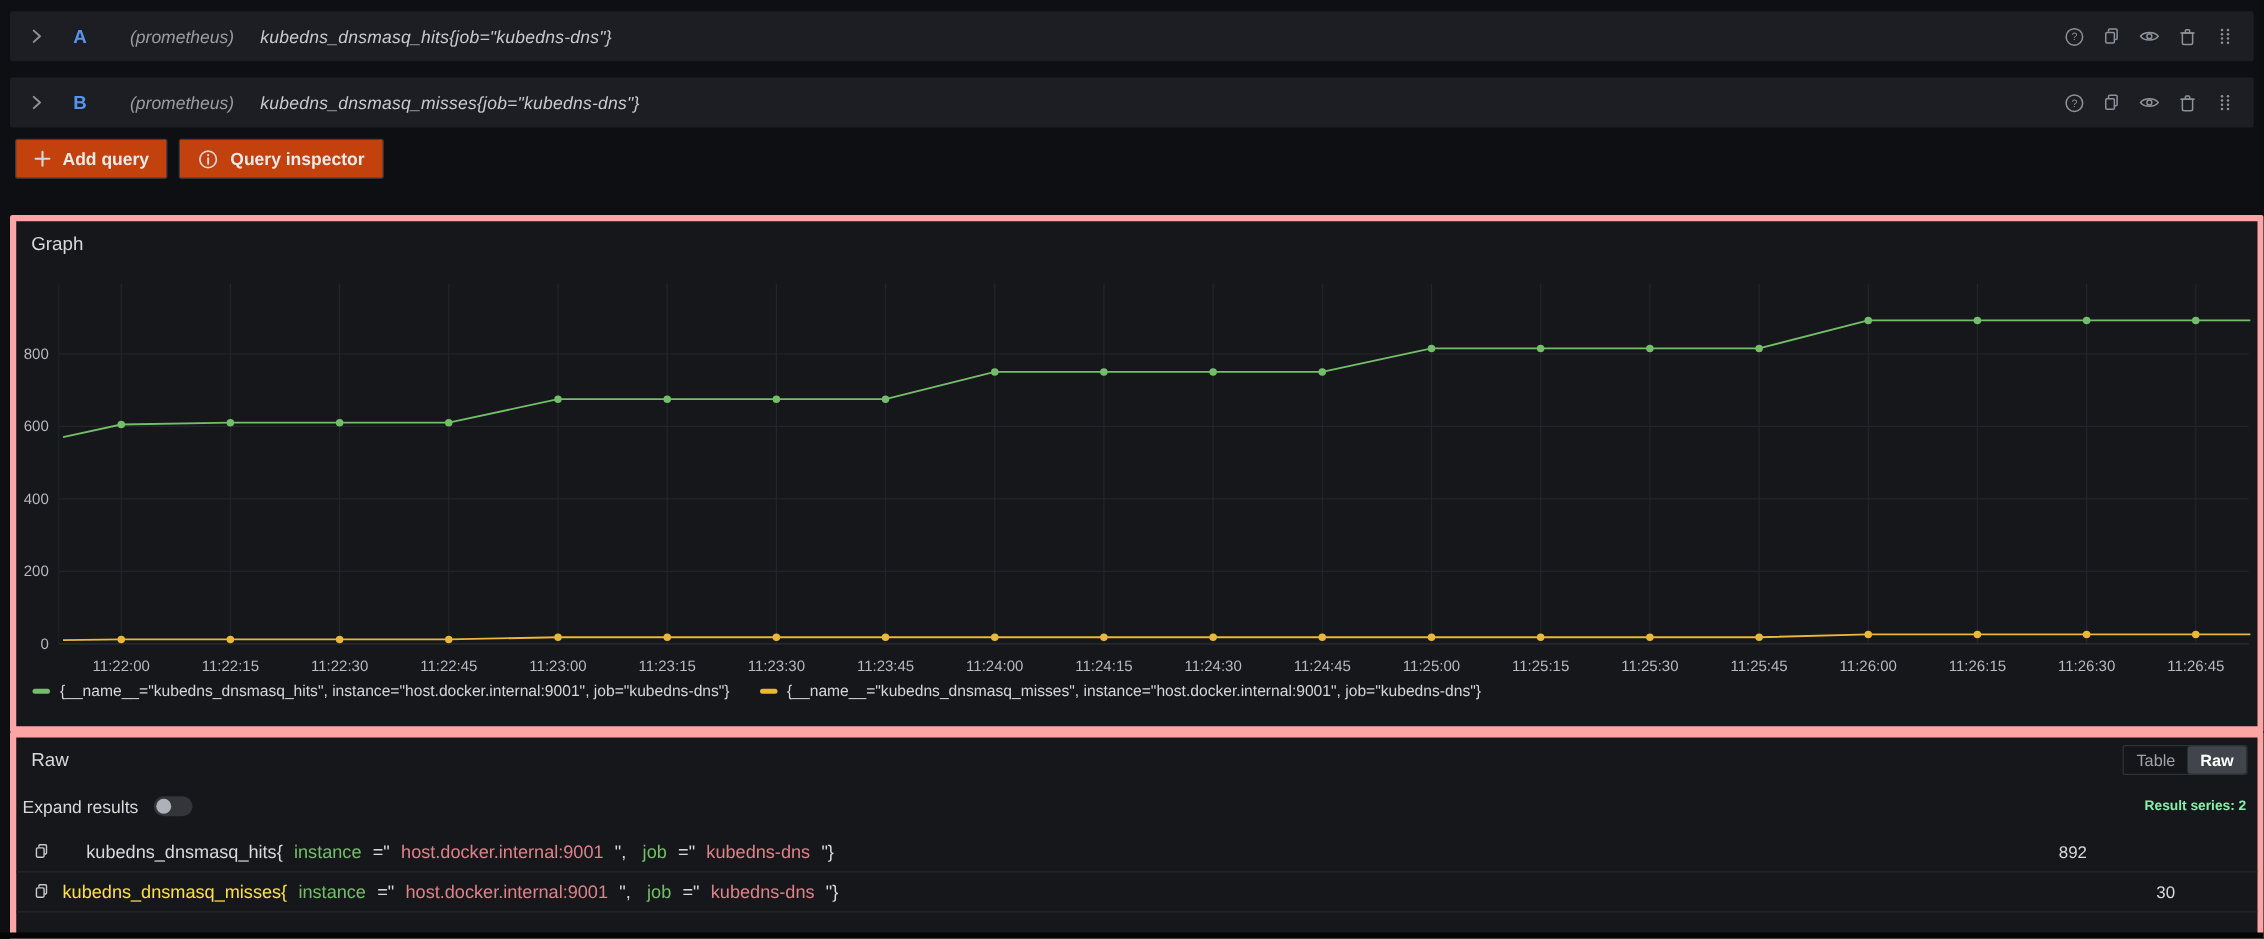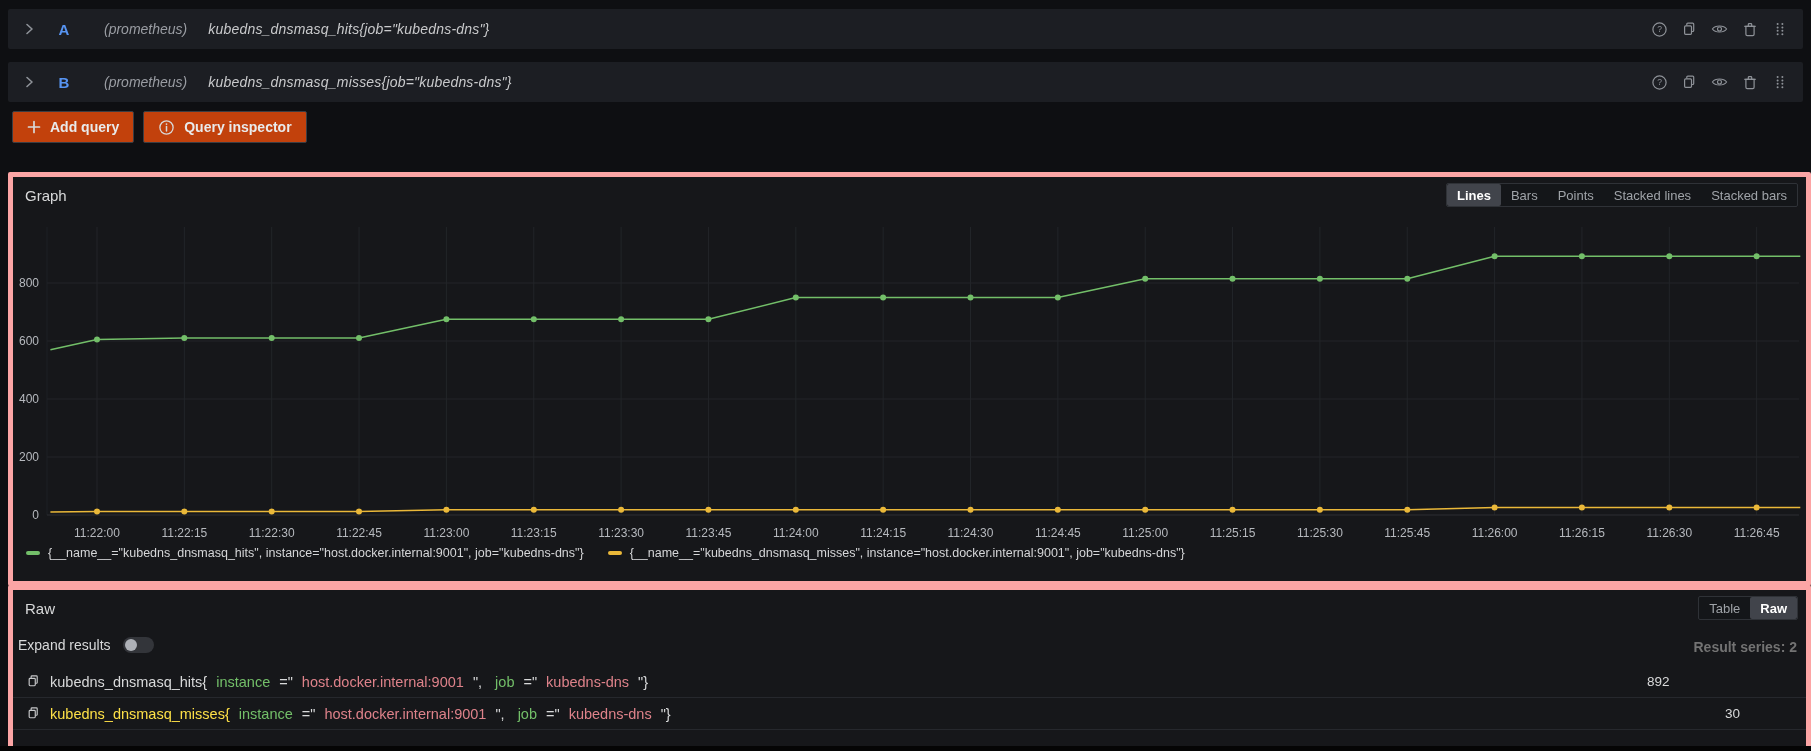--- a/index.html
+++ b/index.html
@@ -42,21 +42,21 @@
   #chart-legend{position:absolute;left:13px;top:369px;display:flex;align-items:center;gap:24px;
     font-size:12.5px;color:#d5d6d8;}
   .leg-item{display:flex;align-items:center;gap:8px;cursor:pointer;}
   .leg-dash{width:14px;height:4px;border-radius:2px;}
 
   
   #expand-row{position:absolute;left:5px;top:47px;display:flex;align-items:center;gap:12px;}
   #expand-label{font-size:14px;font-weight:500;color:#d8d9da;}
   .switch{position:relative;width:31px;height:16px;background:#33353a;border-radius:9px;cursor:pointer;}
   .switch .knob{position:absolute;left:2px;top:2px;width:12px;height:12px;border-radius:50%;background:#aeb1b7;}
-  #result-series{position:absolute;right:9px;top:49px;font-size:14px;font-weight:600;color:#737373;}
+  #result-series{position:absolute;right:9px;top:49px;font-size:11px;font-weight:600;color:#86efac;}
 
   #raw-table{position:absolute;left:0;right:0;top:76px;}
   .rt-header{position:relative;height:21px;}
   .rt-header span{position:absolute;font-size:13.5px;font-weight:bold;color:#d8d9da;}
   .rt-row{position:relative;height:31px;border-bottom:1px solid #26282d;display:flex;align-items:center;}
   .rt-expr{display:flex;align-items:center;gap:9px;margin-left:13px;font-size:14.5px;color:#d8d9da;}
   .rt-copy{display:flex;align-items:center;color:#c7c8ca;cursor:pointer;}
   .rt-val{position:absolute;top:0;height:100%;display:flex;align-items:center;font-size:13.5px;color:#d8d9da;}
   .rt-expr span{white-space:pre;}
 
@@ -184,27 +184,20 @@
             <path d="M8.5 7.6 V12" stroke="currentColor" stroke-width="1.5" stroke-linecap="round"></path>
             <circle cx="8.5" cy="5.1" r="0.9" fill="currentColor"></circle>
           </svg>
       </span>
       <span>Query inspector</span>
     </div>
   </div>
 
   <div class="panel" id="graph-panel">
     <div class="panel-title">Graph</div>
-    <div class="seg" id="mode-toggle">
-        <span class="chip selected">Lines</span>
-        <span class="chip">Bars</span>
-        <span class="chip">Points</span>
-        <span class="chip">Stacked lines</span>
-        <span class="chip">Stacked bars</span>
-      </div>
     <svg id="chart-svg" width="1793" height="340" viewBox="0 0 1793 340">
         <line x1="34" y1="17" x2="34" y2="305" stroke="#1d2024" stroke-width="1"></line>
         <line x1="84" y1="17" x2="84" y2="305" stroke="#222529" stroke-width="1"></line>
         <text x="84" y="327" text-anchor="middle" class="axis-label">11:22:00</text>
         <line x1="171.35" y1="17" x2="171.35" y2="305" stroke="#222529" stroke-width="1"></line>
         <text x="171.35" y="327" text-anchor="middle" class="axis-label">11:22:15</text>
         <line x1="258.7" y1="17" x2="258.7" y2="305" stroke="#222529" stroke-width="1"></line>
         <text x="258.7" y="327" text-anchor="middle" class="axis-label">11:22:30</text>
         <line x1="346.04999999999995" y1="17" x2="346.04999999999995" y2="305" stroke="#222529" stroke-width="1"></line>
         <text x="346.04999999999995" y="327" text-anchor="middle" class="axis-label">11:22:45</text>
@@ -319,21 +312,21 @@
     </div>
     <div id="result-series">Result series: 2</div>
     <div id="raw-table">
       <div id="rt-rows">
           <div class="rt-row">
             <span class="rt-expr">
               <span class="rt-copy"><svg width="15" height="15" viewBox="0 0 17 17">
                   <path d="M5.8 4.4 V3.1 a1 1 0 0 1 1 -1 h4.9 a1 1 0 0 1 1 1 v6.4 a1 1 0 0 1 -1 1 h-1.2" fill="none" stroke="currentColor" stroke-width="1.3"></path>
                   <rect x="3.6" y="4.9" width="6.9" height="8.4" rx="1" fill="none" stroke="currentColor" stroke-width="1.3"></rect>
                 </svg></span>
-              <span style="color: rgb(216, 217, 218);">kubedns_dnsmasq_hits{</span>
+              <span style="color: rgb(216, 217, 218); margin-left: 19px;">kubedns_dnsmasq_hits{</span>
               <span style="color: rgb(115, 191, 105);">instance</span>
               <span style="color: rgb(216, 217, 218);">="</span>
               <span style="color: rgb(222, 130, 138);">host.docker.internal:9001</span>
               <span style="color: rgb(216, 217, 218);">", </span>
               <span style="color: rgb(115, 191, 105);">job</span>
               <span style="color: rgb(216, 217, 218);">="</span>
               <span style="color: rgb(222, 130, 138);">kubedns-dns</span>
               <span style="color: rgb(216, 217, 218);">"}</span>
             </span>
             <span class="rt-val" style="left: 1634px;">892</span>

